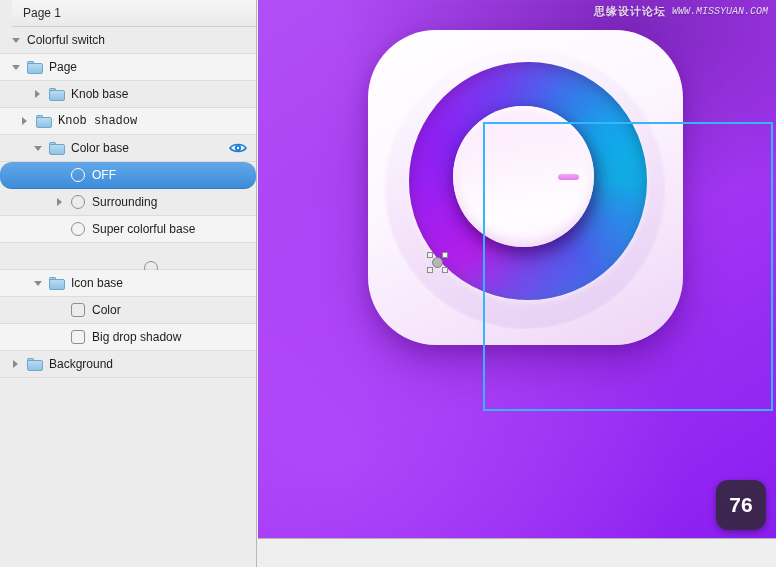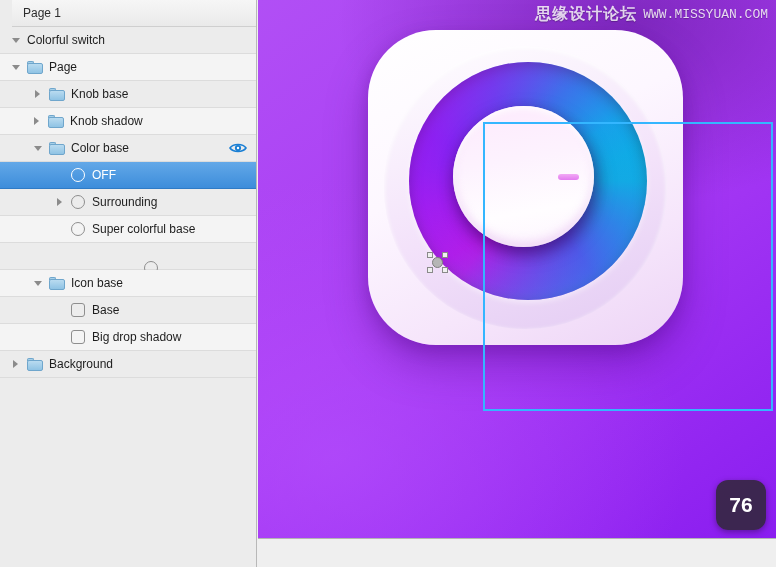--- a/index.html
+++ b/index.html
@@ -34,20 +34,21 @@
     border-bottom:1px solid #dcdcdc;
     font-size:12px; color:#1d1d1d;
     background:#ececec;
     white-space:nowrap;
   }
   .layer-row.alt{ background:#f4f4f4; }
   .layer-row.selected{
     background:linear-gradient(to bottom,#63a8e8,#3d8ddb);
     border-bottom:1px solid #2f7bc6;
     color:#ffffff;
+    border-radius:12px;
   }
 
   
   .disc{
     width:13px; height:27px; flex:0 0 13px;
     display:flex; align-items:center; justify-content:center;
   }
   .tri{ width:0; height:0; }
   .tri.closed{
     border-left:5px solid #8b8b8b;
@@ -117,22 +118,22 @@
 
   
   #watermark{
     position:absolute; right:8px; top:4px;
     display:flex; align-items:center; gap:6px;
     font-size:11px; color:rgba(255,255,255,.82);
     letter-spacing:.5px;
     text-shadow:0 1px 1px rgba(0,0,0,.25);
     pointer-events:none;
   }
-  #watermark .cn{ font-size:16px; font-weight:bold; letter-spacing:1px; }
-  #watermark .url{ font-size:13px; font-family:"Liberation Mono",monospace; letter-spacing:0; }
+  #watermark .cn{ font-size:11px; font-weight:bold; letter-spacing:1px; }
+  #watermark .url{ font-size:10px; font-family:"Liberation Mono",monospace; letter-spacing:0;font-style:italic; }
 
   
   #artwork{
     position:absolute; left:110px; top:30px;
     width:315px; height:315px;
   }
   #app-icon{
     position:absolute; left:0; top:0; width:315px; height:315px;
     border-radius:68px;
     background:linear-gradient(155deg,#ffffff 0%,#fdf7ff 40%,#f6e6fb 72%,#edd4f6 100%);
@@ -262,21 +263,21 @@
           <span class="disc">
             <i class="tri closed"></i>
           </span>
           <span style="width: 5px; flex: 0 0 5px;"></span>
           <span class="folder">
             <span class="tab"></span>
             <span class="body"></span>
           </span>
           <span class="layer-label">Knob base</span>
         </li>
-        <li class="layer-row alt" style="padding-left: 30px;">
+        <li class="layer-row alt" style="padding-left: 18px; font-family: Liberation Mono, monospace;">
           <span class="disc">
             <i class="tri closed"></i>
           </span>
           <span style="width: 5px; flex: 0 0 5px;"></span>
           <span class="folder">
             <span class="tab"></span>
             <span class="body"></span>
           </span>
           <span class="layer-label">Knob shadow</span>
         </li>
@@ -330,21 +331,21 @@
           <span class="folder">
             <span class="tab"></span>
             <span class="body"></span>
           </span>
           <span class="layer-label">Icon base</span>
         </li>
         <li class="layer-row" style="padding-left: 53px;">
           <span class="disc"></span>
           <span style="width: 5px; flex: 0 0 5px;"></span>
           <span class="shape square"></span>
-          <span class="layer-label">Base</span>
+          <span class="layer-label">Color</span>
         </li>
         <li class="layer-row alt" style="padding-left: 53px;">
           <span class="disc"></span>
           <span style="width: 5px; flex: 0 0 5px;"></span>
           <span class="shape square"></span>
           <span class="layer-label">Big drop shadow</span>
         </li>
         <li class="layer-row" style="padding-left: 9px;">
           <span class="disc">
             <i class="tri closed"></i>

